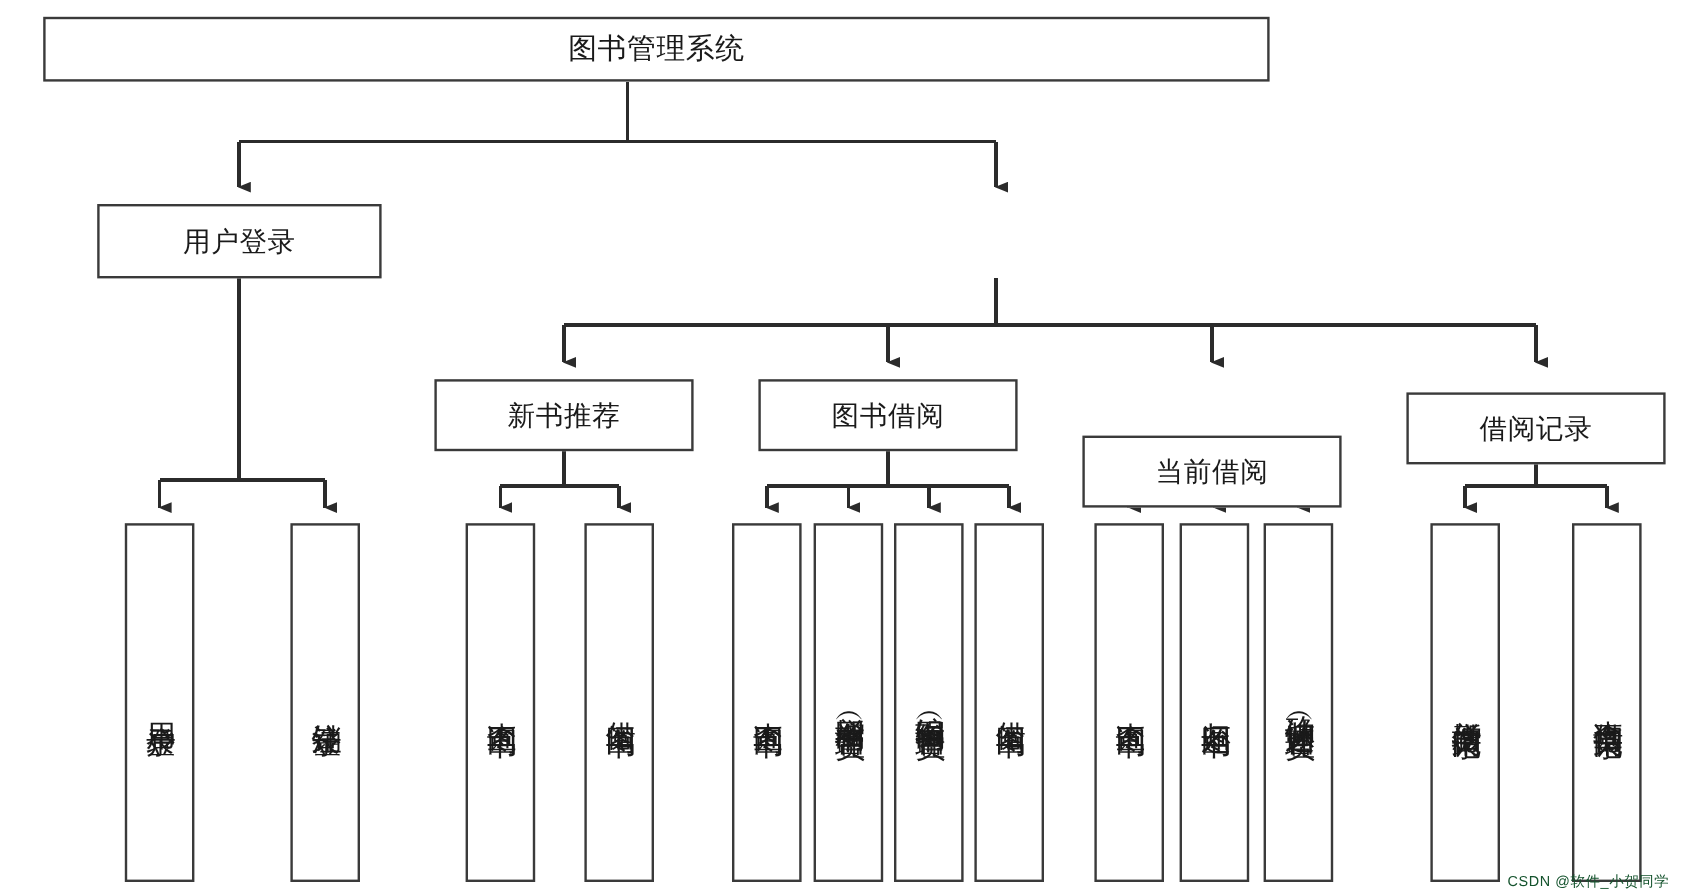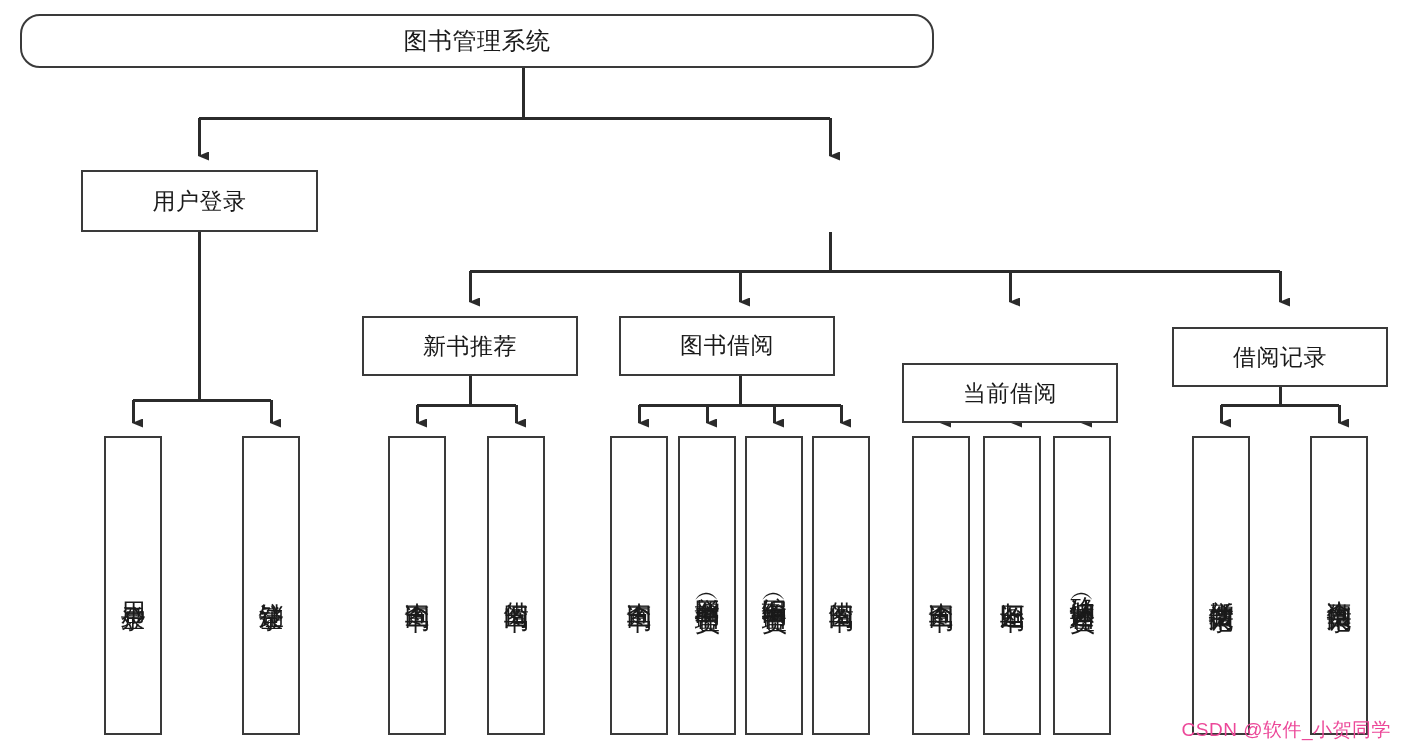--- a/index.html
+++ b/index.html
@@ -59,22 +59,22 @@
     text-orientation: upright;
     font-size: 25px;
     line-height: 1.18;
     letter-spacing: 2px;
     white-space: nowrap;
   }
   .watermark {
     position: absolute;
     right: 14px;
     bottom: 4px;
-    font-size: 19px;
-    color: #ec4899;
+    font-size: 12px;
+    color: #14532d;
     letter-spacing: 0.5px;
     z-index: 5;
     white-space: nowrap;
   }
 </style>
 </head>
 <body>
 
 <div id="canvas">
 
@@ -122,32 +122,32 @@
       <path d="M 1082,405 L 1082,423" marker-end="url(#arrowhead)"></path>
 
       <path d="M 1280,376 L 1280,405"></path>
       <path d="M 1221,405 L 1339,405"></path>
       <path d="M 1221,405 L 1221,423" marker-end="url(#arrowhead)"></path>
       <path d="M 1339,405 L 1339,423" marker-end="url(#arrowhead)"></path>
 
     </g>
   </svg>
 
-  <div class="node h-node root" style="left: 20px; top: 14px; width: 914px; height: 54px; border-radius: 20px;">
+  <div class="node h-node root" style="left: 36px; top: 14px; width: 1022px; height: 54px;">
     <span class="node-label">图书管理系统</span>
   </div>
 
   <div class="node h-node" style="left: 81px; top: 170px; width: 237px; height: 62px;">
     <span class="node-label">用户登录</span>
   </div>
 
   <div class="node h-node" style="left: 362px; top: 316px; width: 216px; height: 60px;">
     <span class="node-label">新书推荐</span>
   </div>
-  <div class="node h-node" style="left: 619px; top: 316px; width: 216px; height: 60px; font-family: Liberation Serif, serif;">
+  <div class="node h-node" style="left: 632px; top: 316px; width: 216px; height: 60px;">
     <span class="node-label">图书借阅</span>
   </div>
   <div class="node h-node" style="left: 902px; top: 316px; width: 216px; height: 60px; margin-top: 47px;">
     <span class="node-label">当前借阅</span>
   </div>
   <div class="node h-node" style="left: 1172px; top: 316px; width: 216px; height: 60px; margin-top: 11px;">
     <span class="node-label">借阅记录</span>
   </div>
 
   <div class="node v-node" style="left: 104px; top: 436px; width: 58px; height: 299px;">

